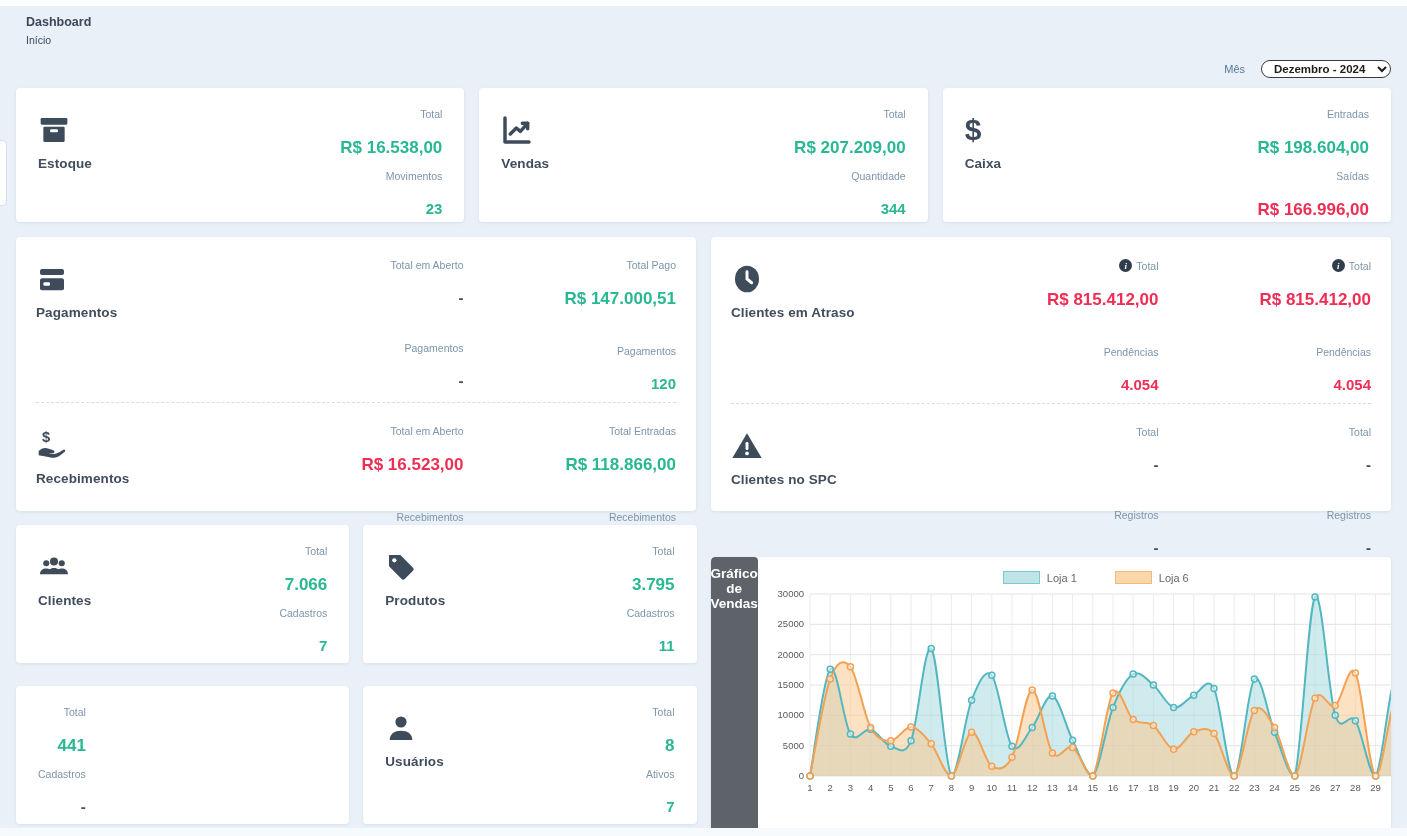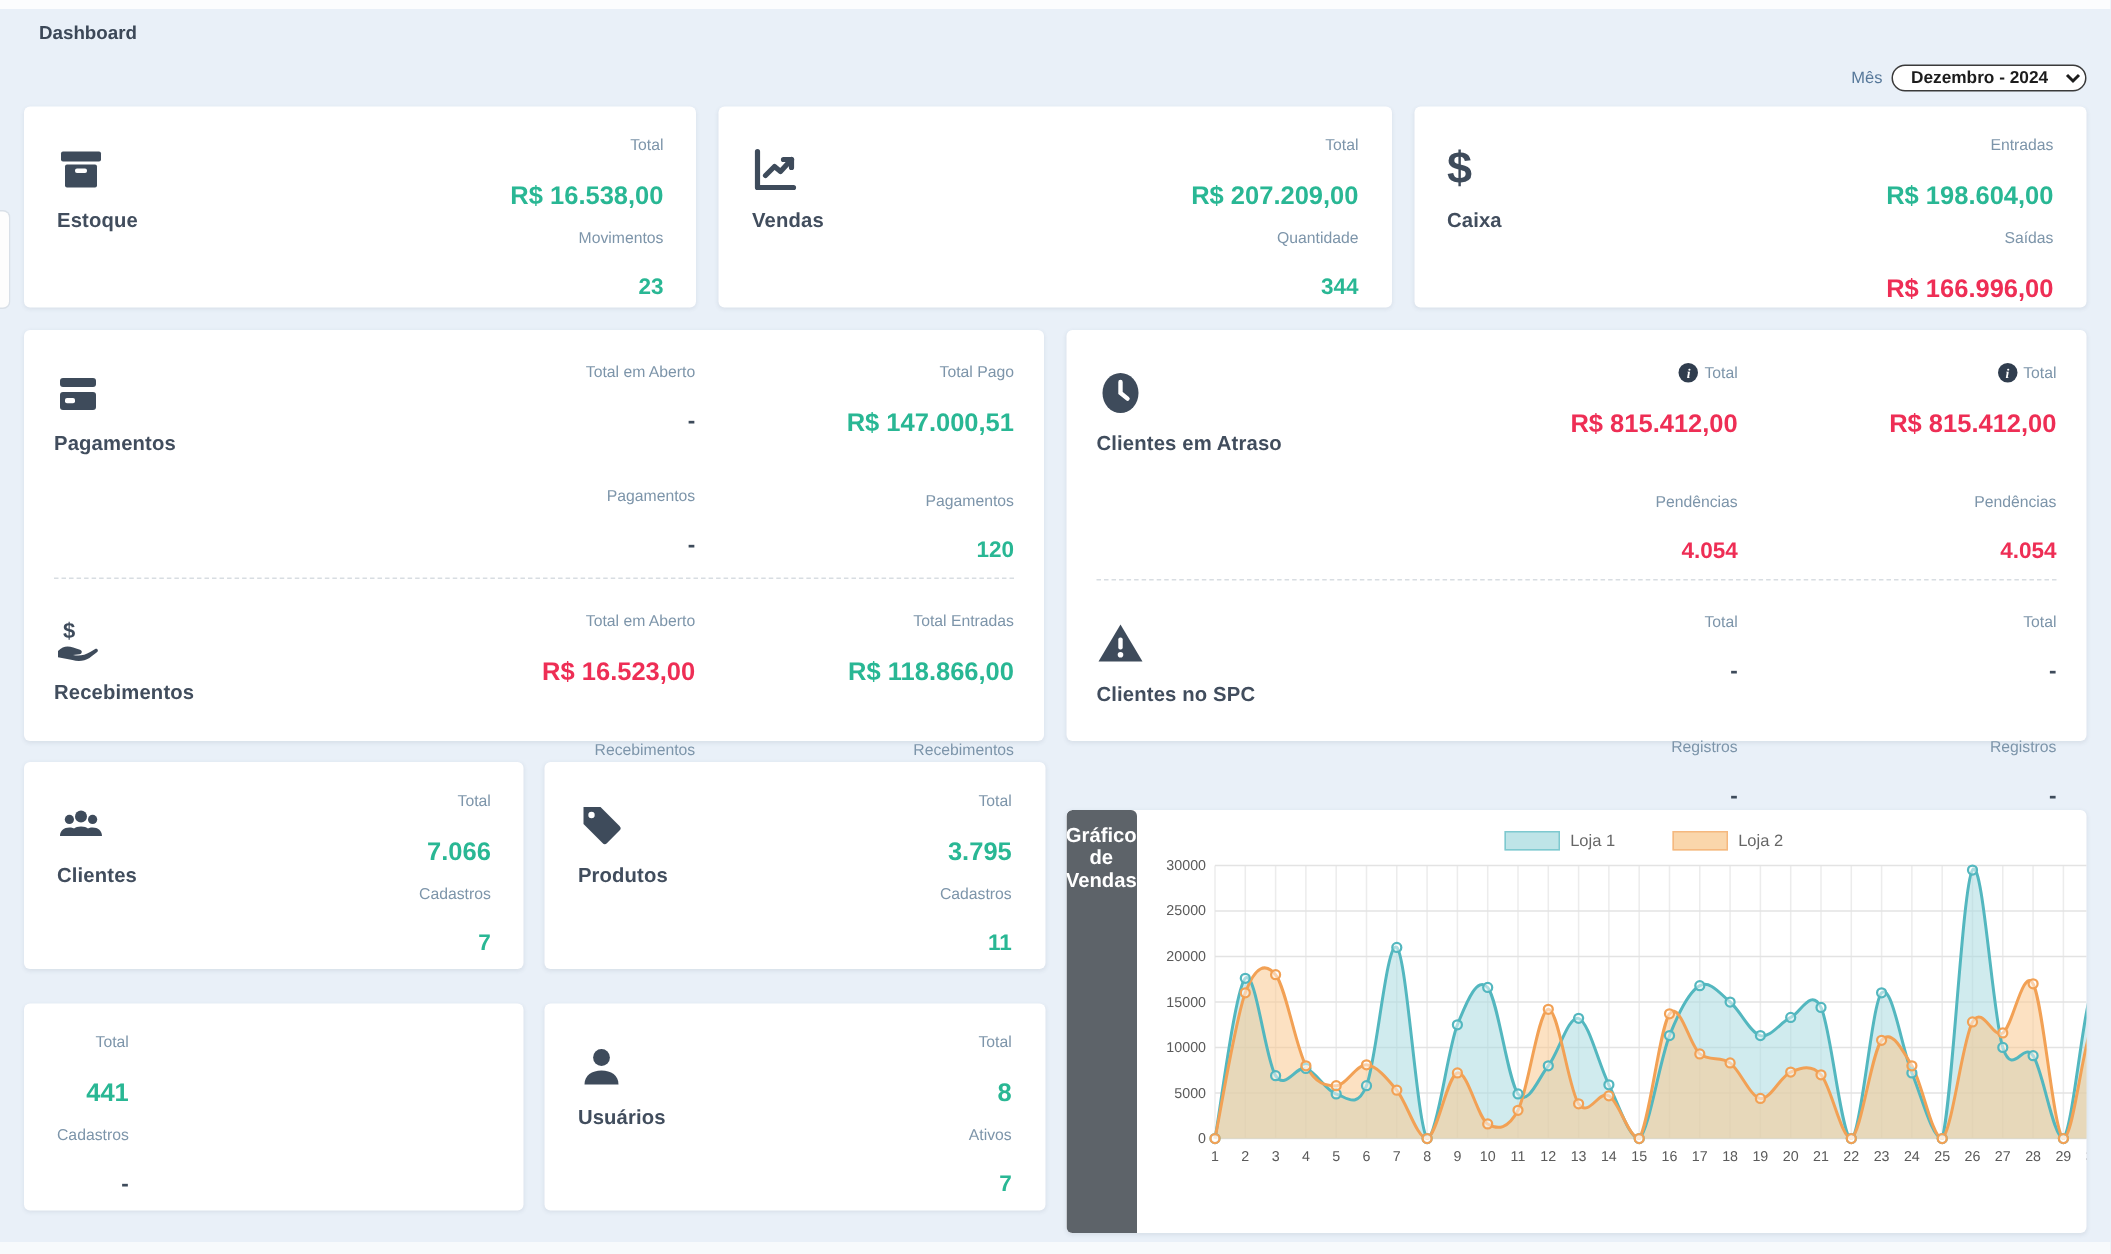--- a/index.html
+++ b/index.html
@@ -19,21 +19,21 @@
   .edge-handle{
     position:absolute;left:0;top:140px;width:7px;height:66px;
     background:#fdfdfd;border:1px solid #d9e0e8;border-left:none;
     border-radius:0 5px 5px 0;
   }
   .page-header{padding:9px 16px 0 14px;margin-left:12px;}
   .page-title{font-size:12.5px;font-weight:bold;color:#3c4858;}
   .page-breadcrumb{font-size:10.5px;color:#3c4858;margin-top:5px;}
   .filter-row{
     display:flex;justify-content:flex-end;align-items:center;
-    margin:14px 16px 10px;gap:6px;
+    margin:14px 16px 10px;gap:16px;
   }
   .filter-label{font-size:11px;color:#56789a;}
   select.month-select{
     font-family:"Liberation Sans", sans-serif;
     font-size:11.5px;font-weight:bold;color:#1c1c1c;
     border:1.6px solid #3a3a3a;border-radius:11px;
     padding:1px 8px;background:#fff;outline:none;
   }
   .rows{margin:0 16px;}
   .grid3{display:grid;grid-template-columns:1fr 1fr 1fr;gap:15px;margin-bottom:15px;}
@@ -87,20 +87,21 @@
   svg.chart text.tick{font-family:"Liberation Sans", sans-serif;font-size:9.5px;fill:#5a5a5a;}
 </style>
 </head>
 <body>
 
 <div class="topstrip"></div>
 <div class="edge-handle"></div>
 
 <div class="page-header">
   <div class="page-title">Dashboard</div>
+  <div class="page-breadcrumb">Início</div>
 </div>
 
 <div class="filter-row">
   <span class="filter-label">Mês</span>
   <select class="month-select">
     <option>Dezembro - 2024</option>
   </select>
 </div>
 
 <div class="rows">
@@ -408,21 +409,21 @@
     <div class="card chart-card">
       <div class="chart-header">Gráfico de Vendas</div>
       <div class="chart-body">
         <div class="legend">
           <div class="legend-item">
             <span class="legend-swatch" style="background: rgb(169, 219, 224); border-color: rgb(83, 183, 191); opacity: 0.75;"></span>
             <span class="legend-label">Loja 1</span>
           </div>
           <div class="legend-item">
             <span class="legend-swatch" style="background: rgb(249, 201, 143); border-color: rgb(242, 161, 85); opacity: 0.75;"></span>
-            <span class="legend-label">Loja 2</span>
+            <span class="legend-label">Loja 6</span>
           </div>
         </div>
         <svg class="chart" width="656" height="214" viewBox="0 0 656 214">
             <line x1="42.0" y1="8" x2="42.0" y2="190" stroke="#ececec"></line>
             <line x1="62.2" y1="8" x2="62.2" y2="190" stroke="#ececec"></line>
             <line x1="82.4" y1="8" x2="82.4" y2="190" stroke="#ececec"></line>
             <line x1="102.6" y1="8" x2="102.6" y2="190" stroke="#ececec"></line>
             <line x1="122.8" y1="8" x2="122.8" y2="190" stroke="#ececec"></line>
             <line x1="143.0" y1="8" x2="143.0" y2="190" stroke="#ececec"></line>
             <line x1="163.2" y1="8" x2="163.2" y2="190" stroke="#ececec"></line>

